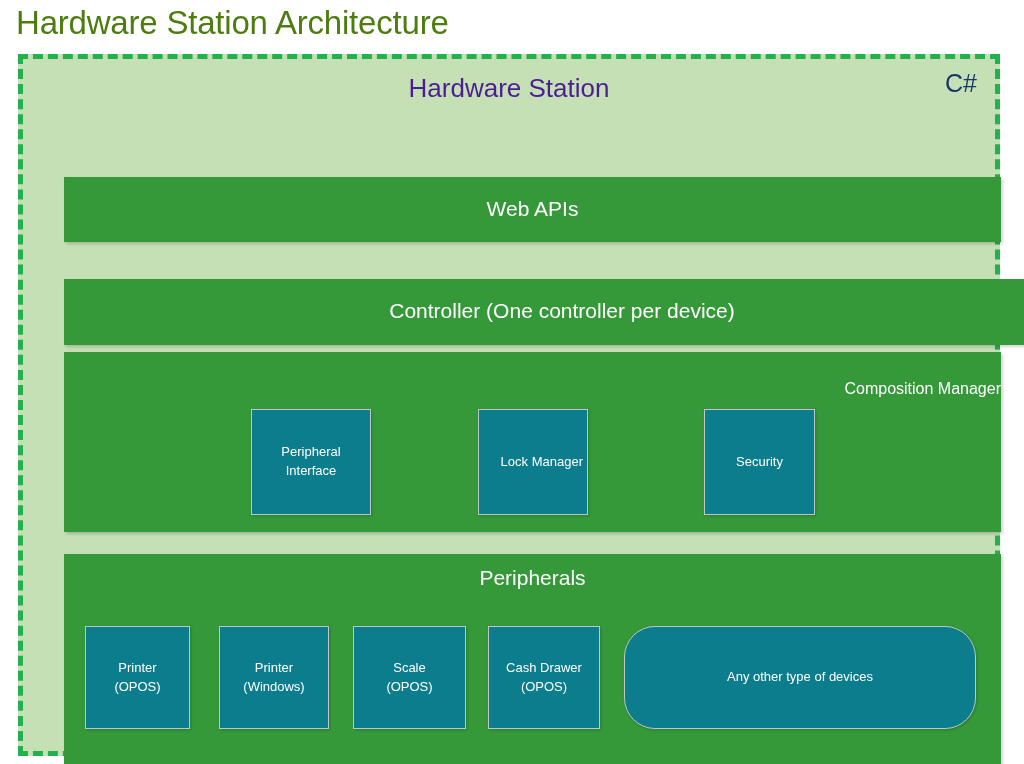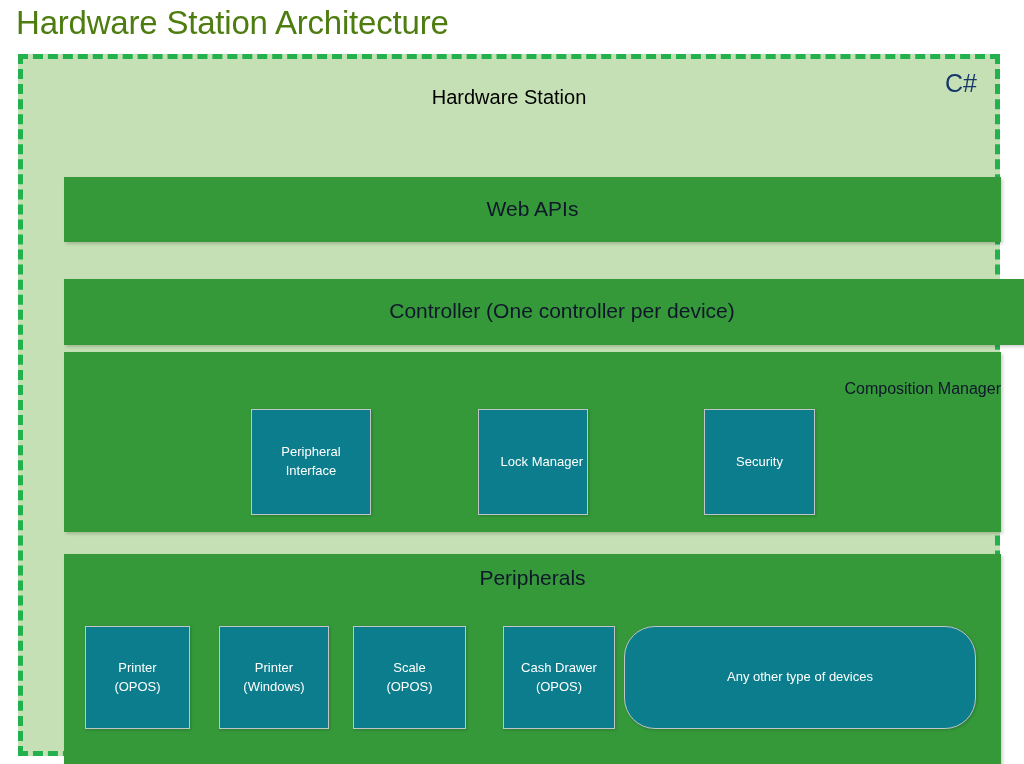--- a/index.html
+++ b/index.html
@@ -35,24 +35,24 @@
     height: 702px;
     box-sizing: border-box;
     border: 5px dashed #22B14C;
     background: #C5E0B4;
   }
 
   #container-title {
     position: absolute;
     left: 0;
     right: 0;
-    top: 27px;
+    top: 14px;
     text-align: center;
-    font-size: 20px;
-    color: #000000;
+    font-size: 26px;
+    color: #4c1d95;
   }
 
   #language-badge {
     position: absolute;
     right: 18px;
     top: 10px;
     font-size: 25px;
     color: #17366B;
   }
 
@@ -60,21 +60,21 @@
   .layer-panel {
     position: absolute;
     background: #35993A;
     box-shadow: 2px 2px 3px rgba(0,0,0,0.18);
   }
   .layer-title {
     position: absolute;
     left: 0;
     right: 0;
     text-align: center;
-    color: #0f172a;
+    color: #ffffff;
   }
 
   
   #panel-web-apis {
     left: 41px;
     top: 118px;
     width: 937px;
     height: 65px;
   }
   #panel-web-apis .layer-title {
@@ -141,21 +141,21 @@
 
   
   #box-peripheral-interface { left: 187px; top: 57px; width: 120px; height: 106px; }
   #box-lock-manager        { left: 414px; top: 57px; width: 110px; height: 106px; justify-content: flex-end; }
   #box-security            { left: 640px; top: 57px; width: 111px; height: 106px; }
 
   
   #box-printer-opos    { left: 21px;  top: 72px; width: 105px; height: 103px; }
   #box-printer-windows { left: 155px; top: 72px; width: 110px; height: 103px; }
   #box-scale-opos      { left: 289px; top: 72px; width: 113px; height: 103px; }
-  #box-cash-drawer     { left: 439px; top: 72px; width: 112px; height: 103px; justify-content: center; }
+  #box-cash-drawer     { left: 424px; top: 72px; width: 112px; height: 103px; justify-content: center; }
   #box-other-devices   { left: 560px; top: 72px; width: 352px; height: 103px; border-radius: 31px; }
 </style>
 </head>
 <body>
 
 <div id="page-title">Hardware Station Architecture</div>
 
 <div id="outer-container">
 
   <div id="container-title">Hardware Station</div>

